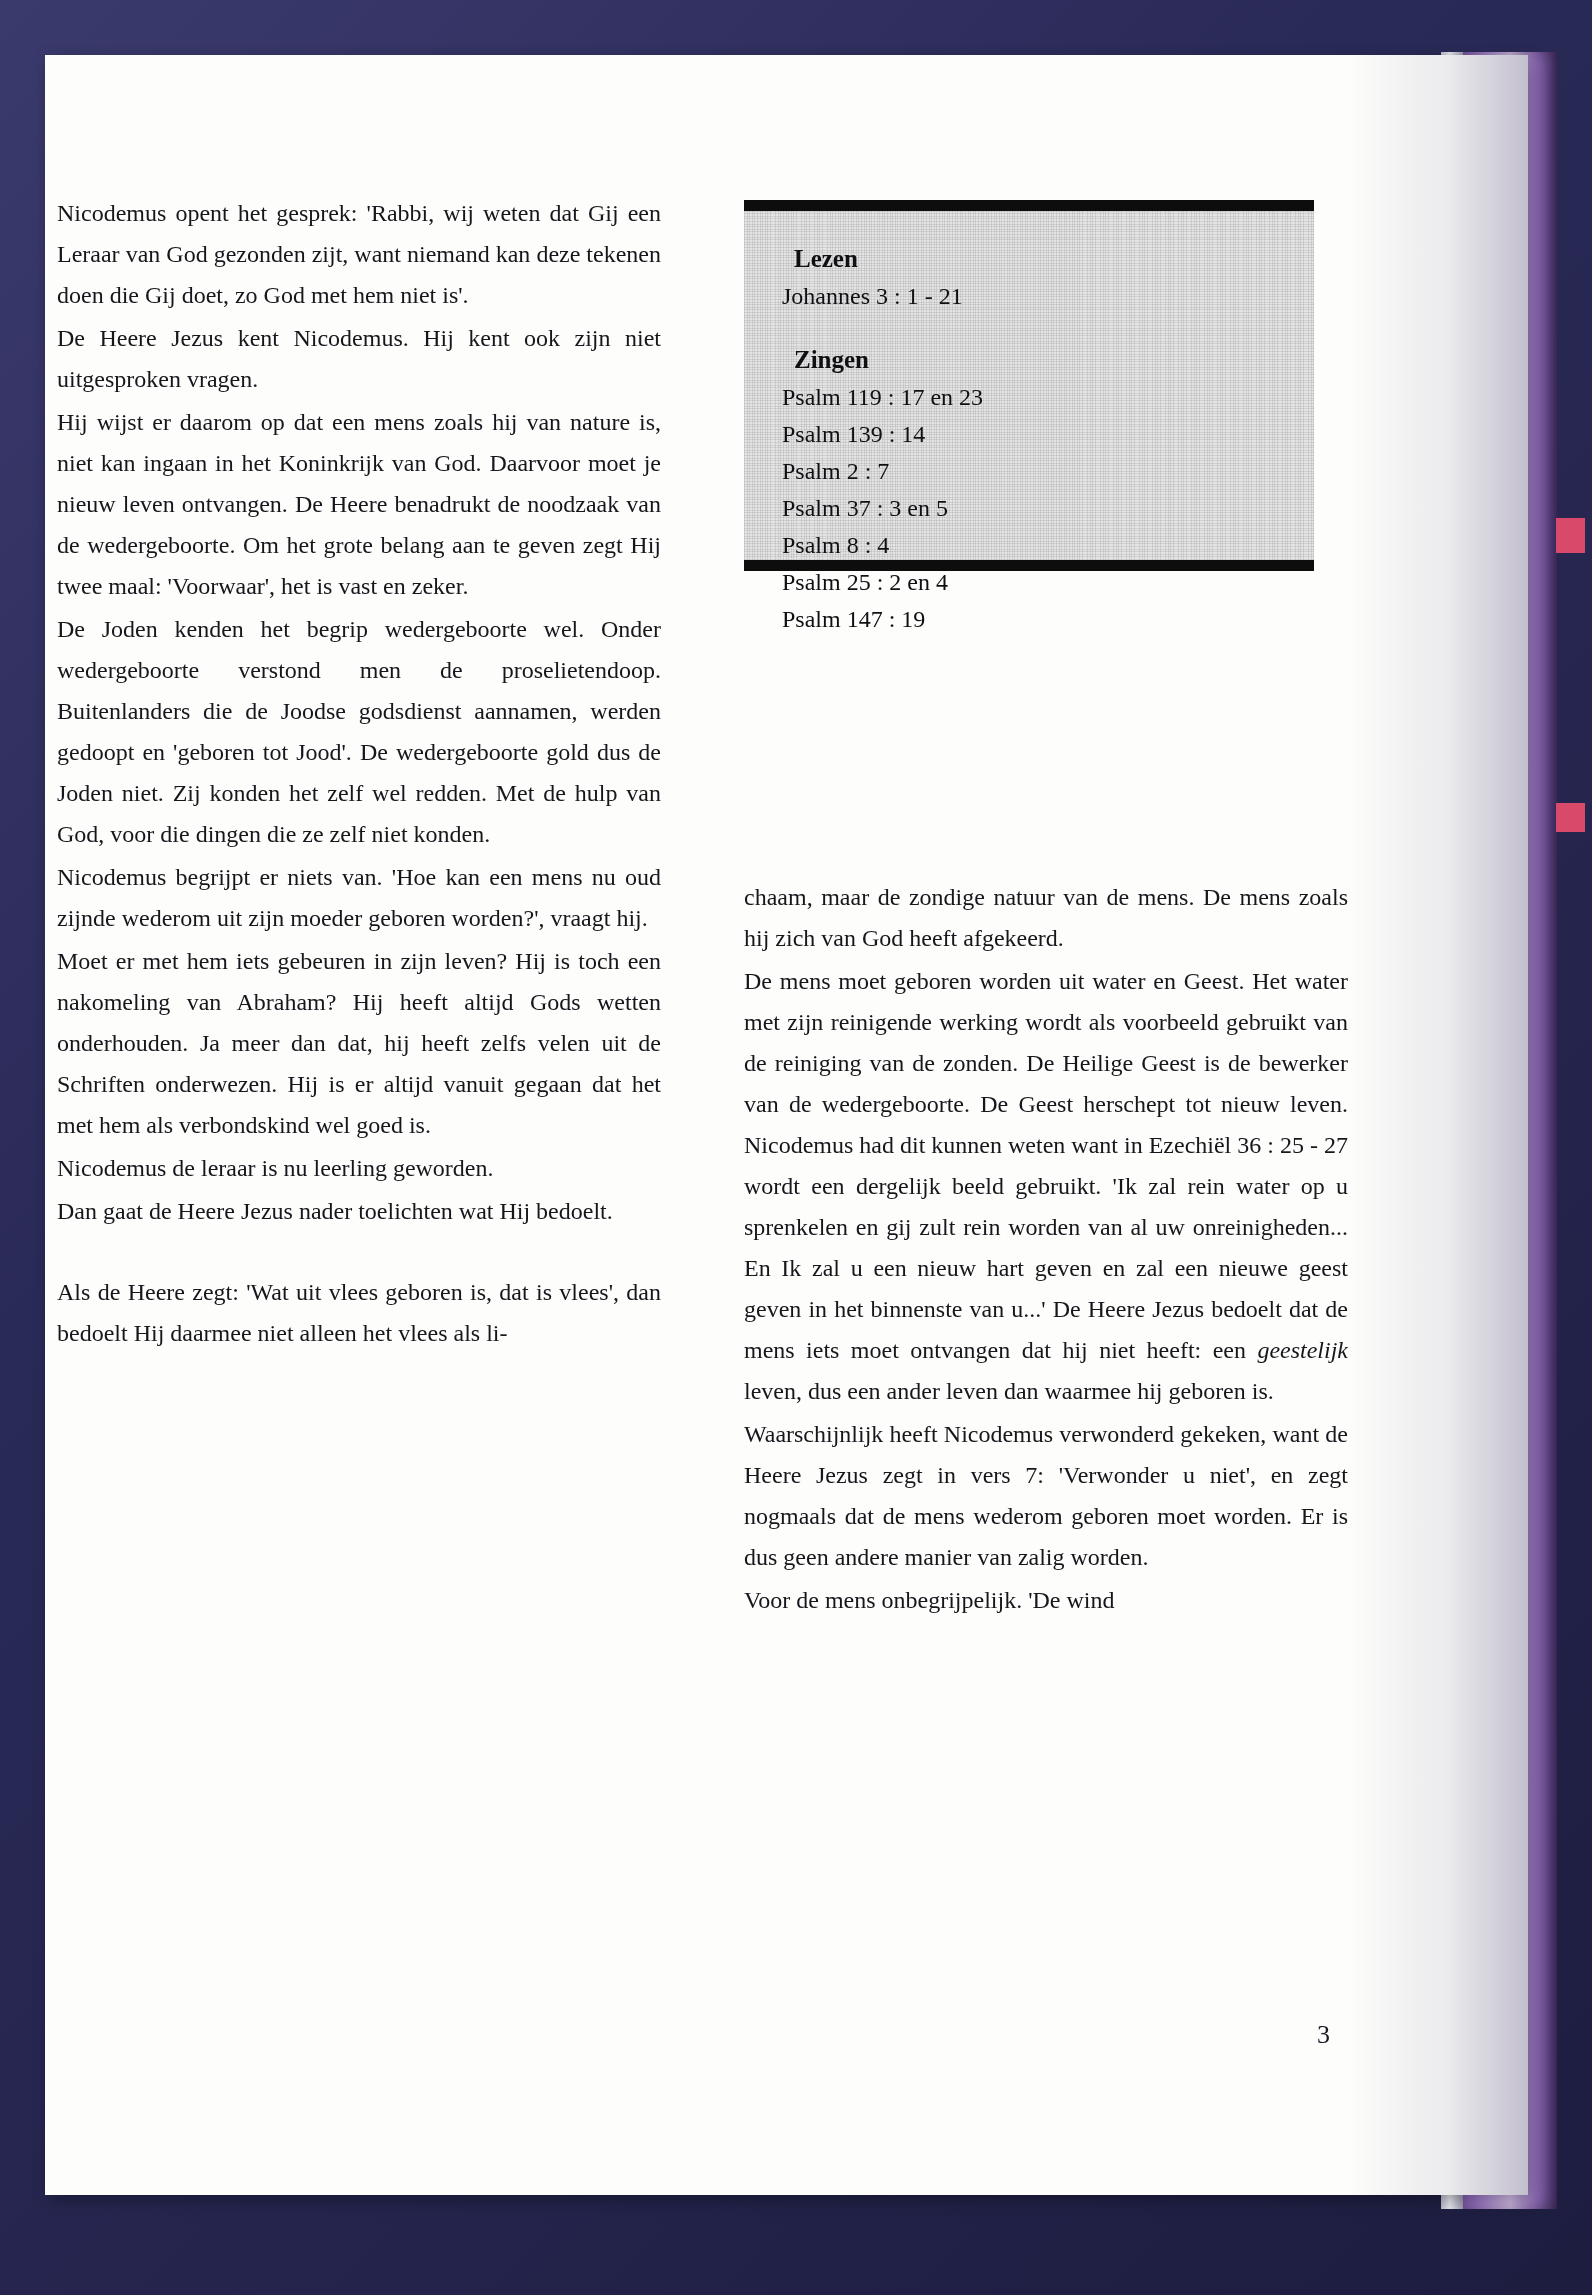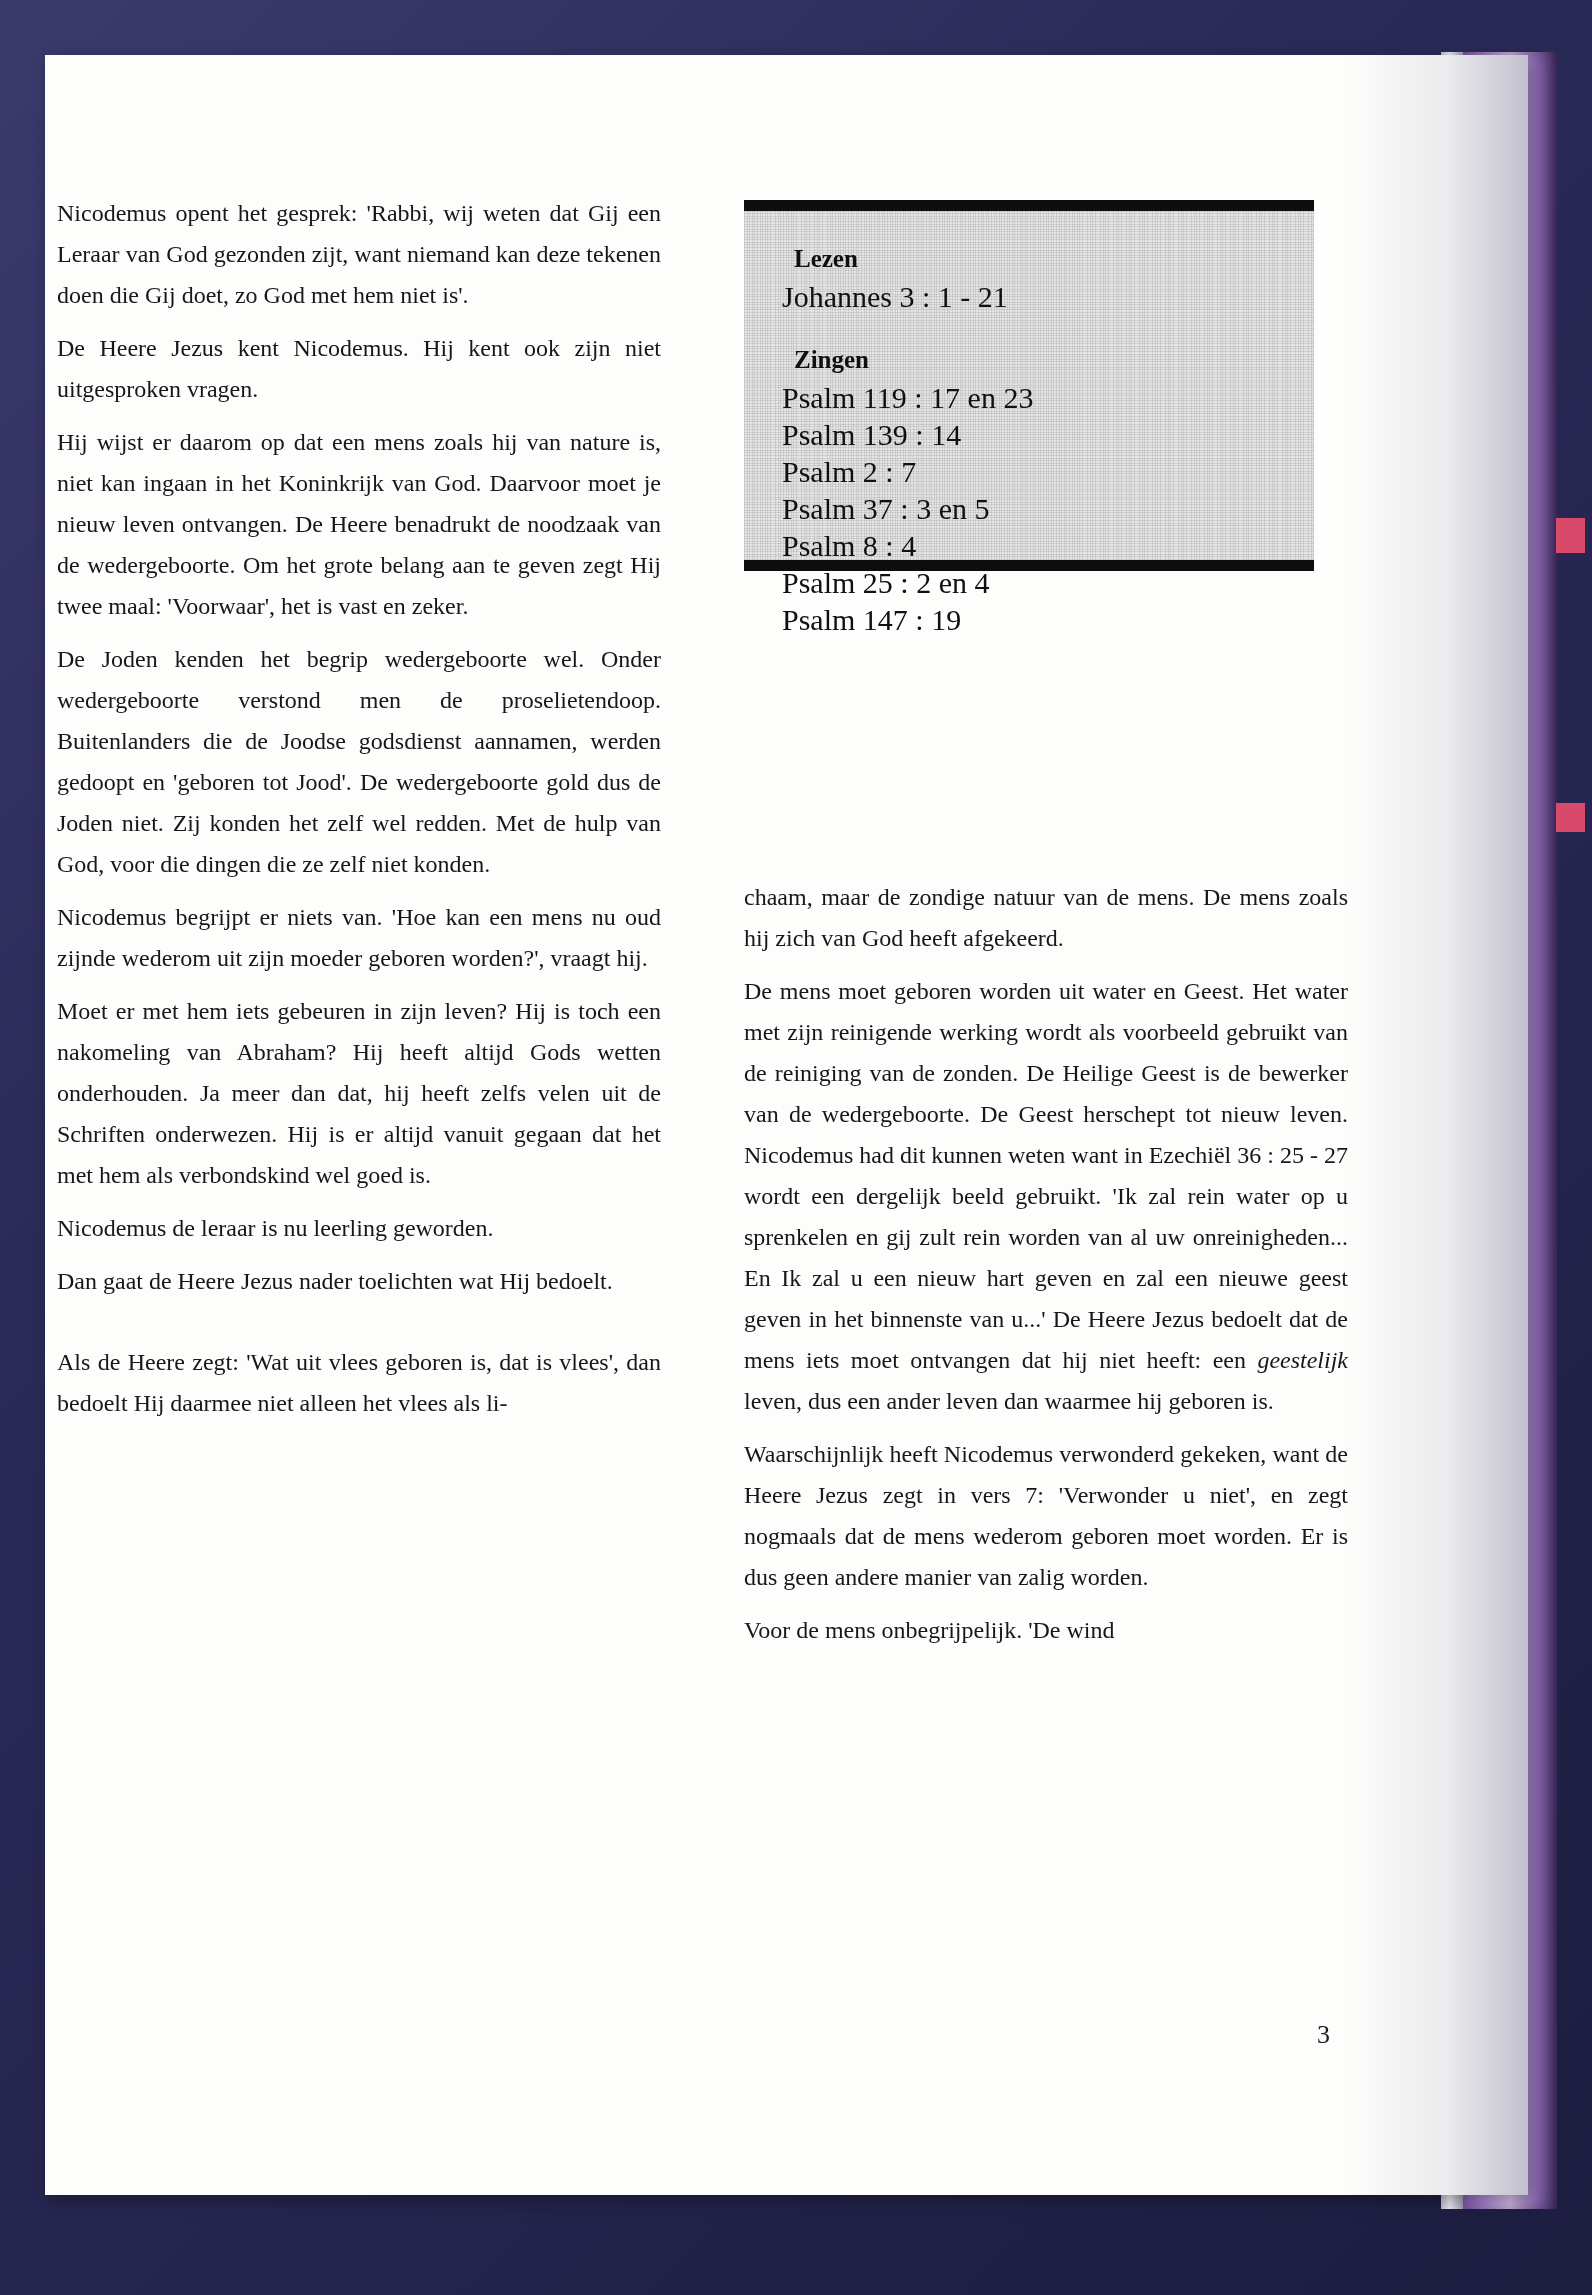--- a/index.html
+++ b/index.html
@@ -77,21 +77,21 @@
     color: #16161c;
     font-size: 24px;
     line-height: 41px;
     text-align: justify;
     text-justify: inter-word;
   }
   #col-left  { left: 12px;  top: 138px; }
   #col-right { left: 699px; top: 822px; }
 
   .para { margin: 0; }
-  .para + .para { margin-top: 12px; }
+  .para + .para { margin-top: 2px; }
   .gap { height: 40px; }
 
   em { font-style: italic; }
 
   
   #panel {
     position: absolute;
     left: 699px;
     top: 145px;
     width: 570px;
@@ -106,21 +106,21 @@
     padding: 29px 38px 17.3px 38px;
     color: #101014;
   }
   #panel .p-head {
     font-weight: bold;
     font-size: 25px;
     line-height: 38px;
     margin-left: 12px;
   }
   #panel .p-line {
-    font-size: 30px;
+    font-size: 24px;
     line-height: 37px;
   }
   #panel .p-space { height: 26px; }
 
   
   #page-number {
     position: absolute;
     right: 198px;
     bottom: 145px;
     font-size: 26px;

